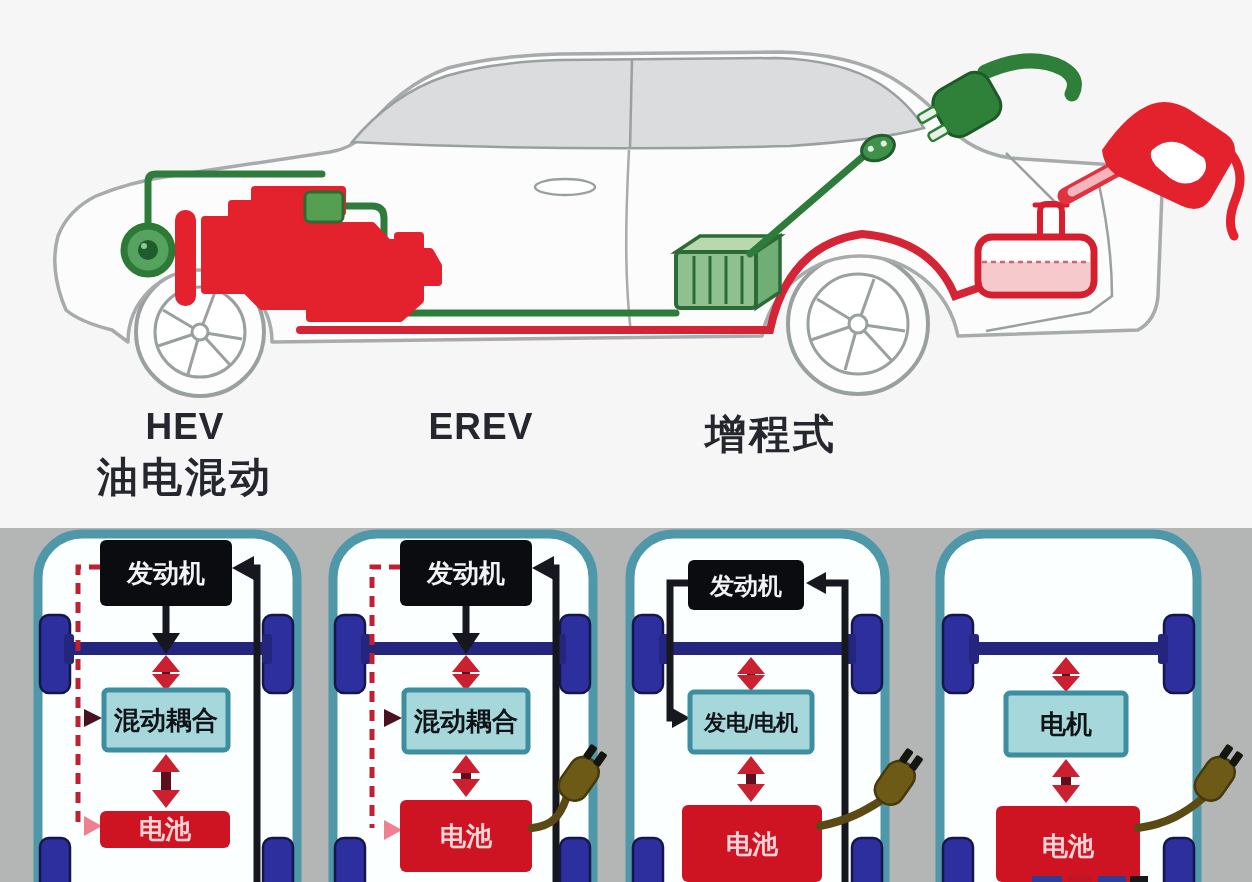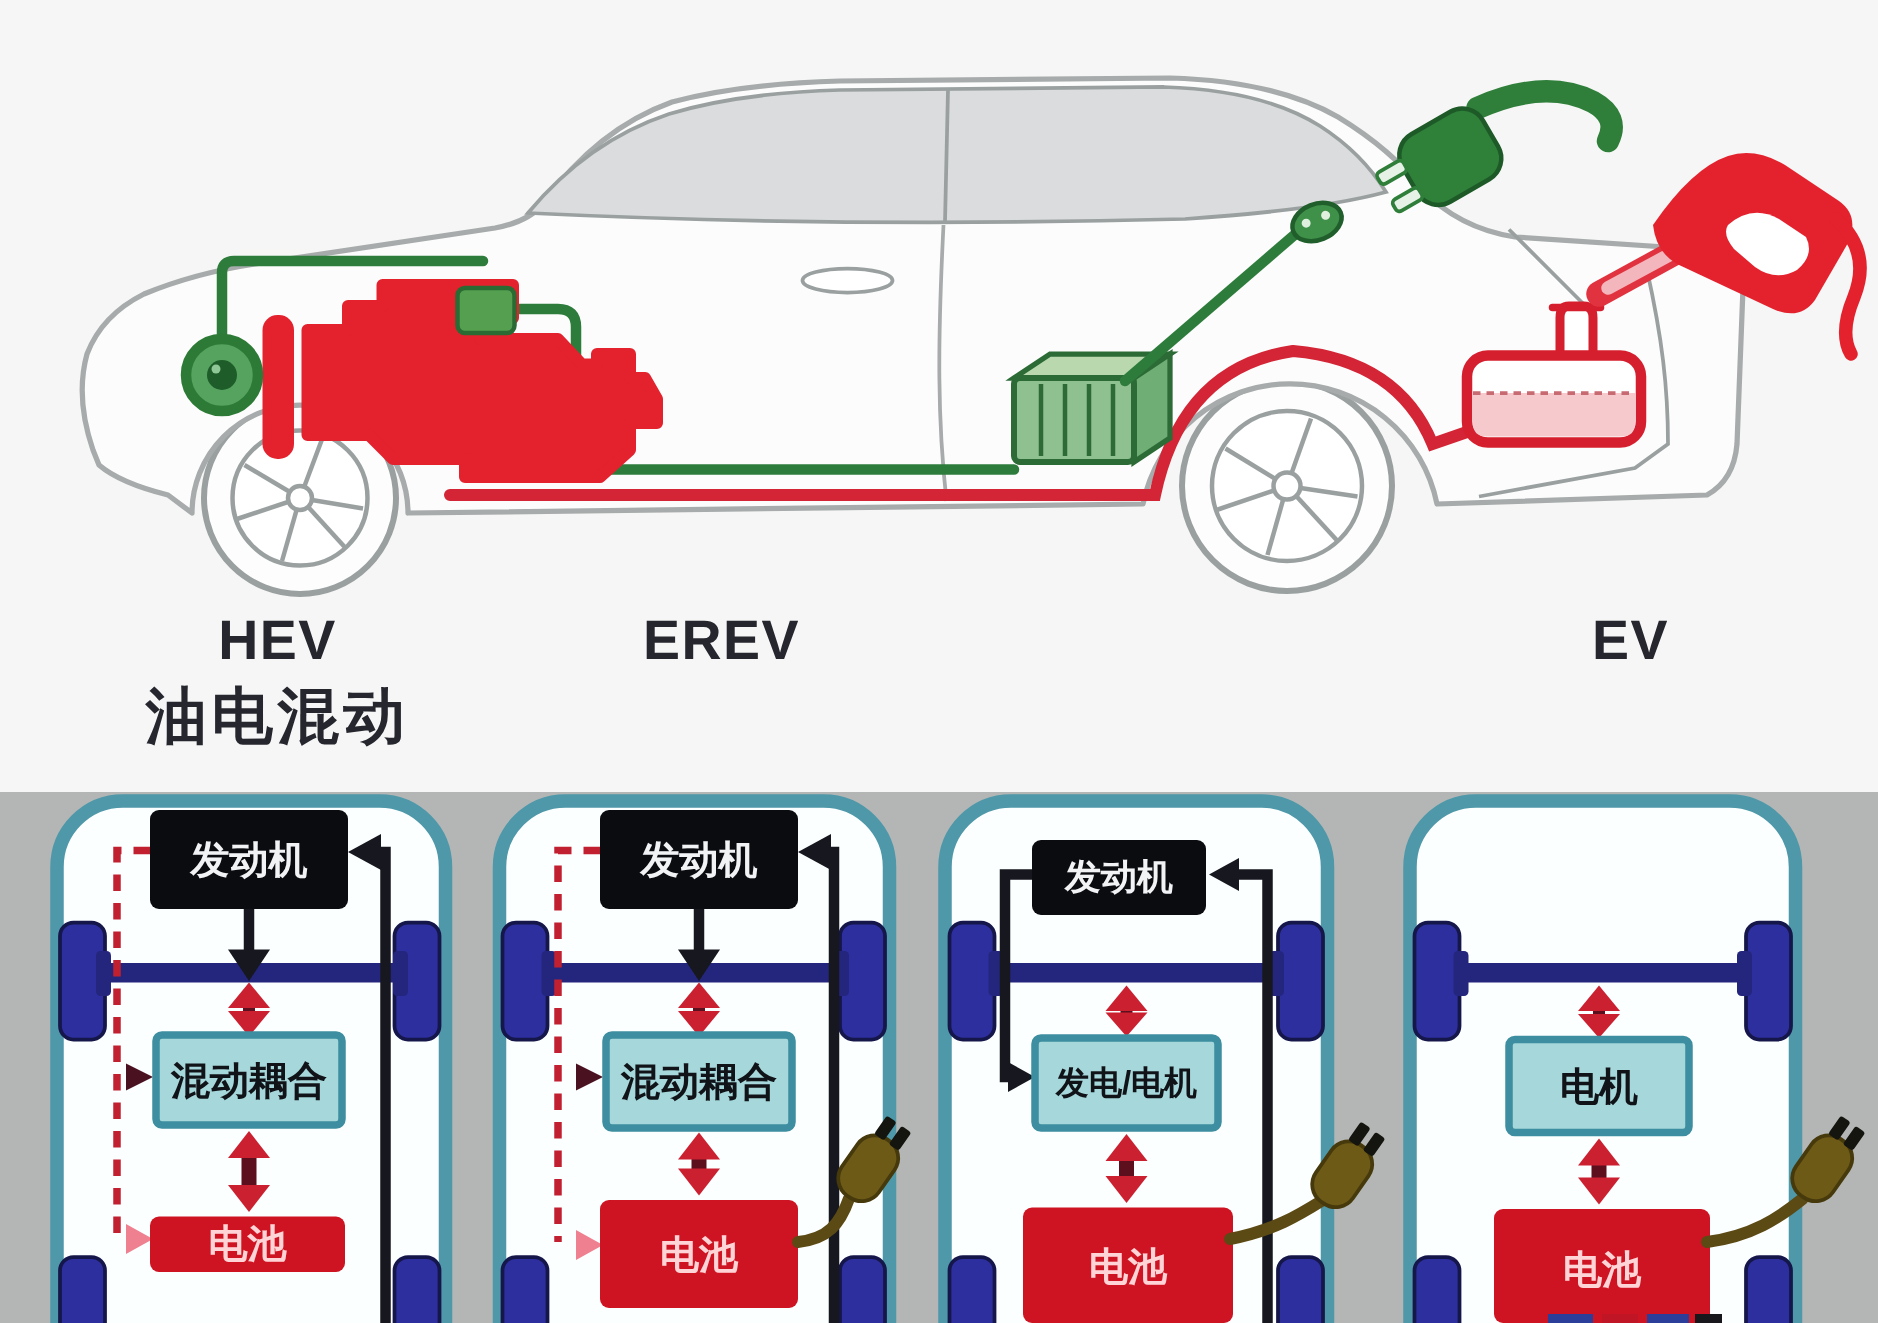--- a/index.html
+++ b/index.html
@@ -132,23 +132,23 @@
 
   <div class="headings">
     <div class="heading" style="left:66px;width:200px;">
       <div class="abbr">HEV</div>
       <div class="zh">油电混动</div>
     </div>
     <div class="heading" style="left:342px;width:240px;">
       <div class="abbr">EREV</div>
     </div>
     <div class="heading" style="left:632px;width:240px;">
+      <div class="zh">增程式</div>
     </div>
     <div class="heading" style="left:948px;width:240px;">
-      <div class="abbr">EV</div>
     </div>
   </div>
 
   <div class="band">
   <svg width="1252" height="354" viewBox="0 0 1252 354">
 
     <g>
       <rect x="38" y="6" width="259" height="390" rx="44" fill="#fcffff" stroke="#4e98a9" stroke-width="9"></rect>
       <g fill="#2d2f9f" stroke="#15164a" stroke-width="2.5">
         <rect x="40" y="87" width="30" height="78" rx="9"></rect>

